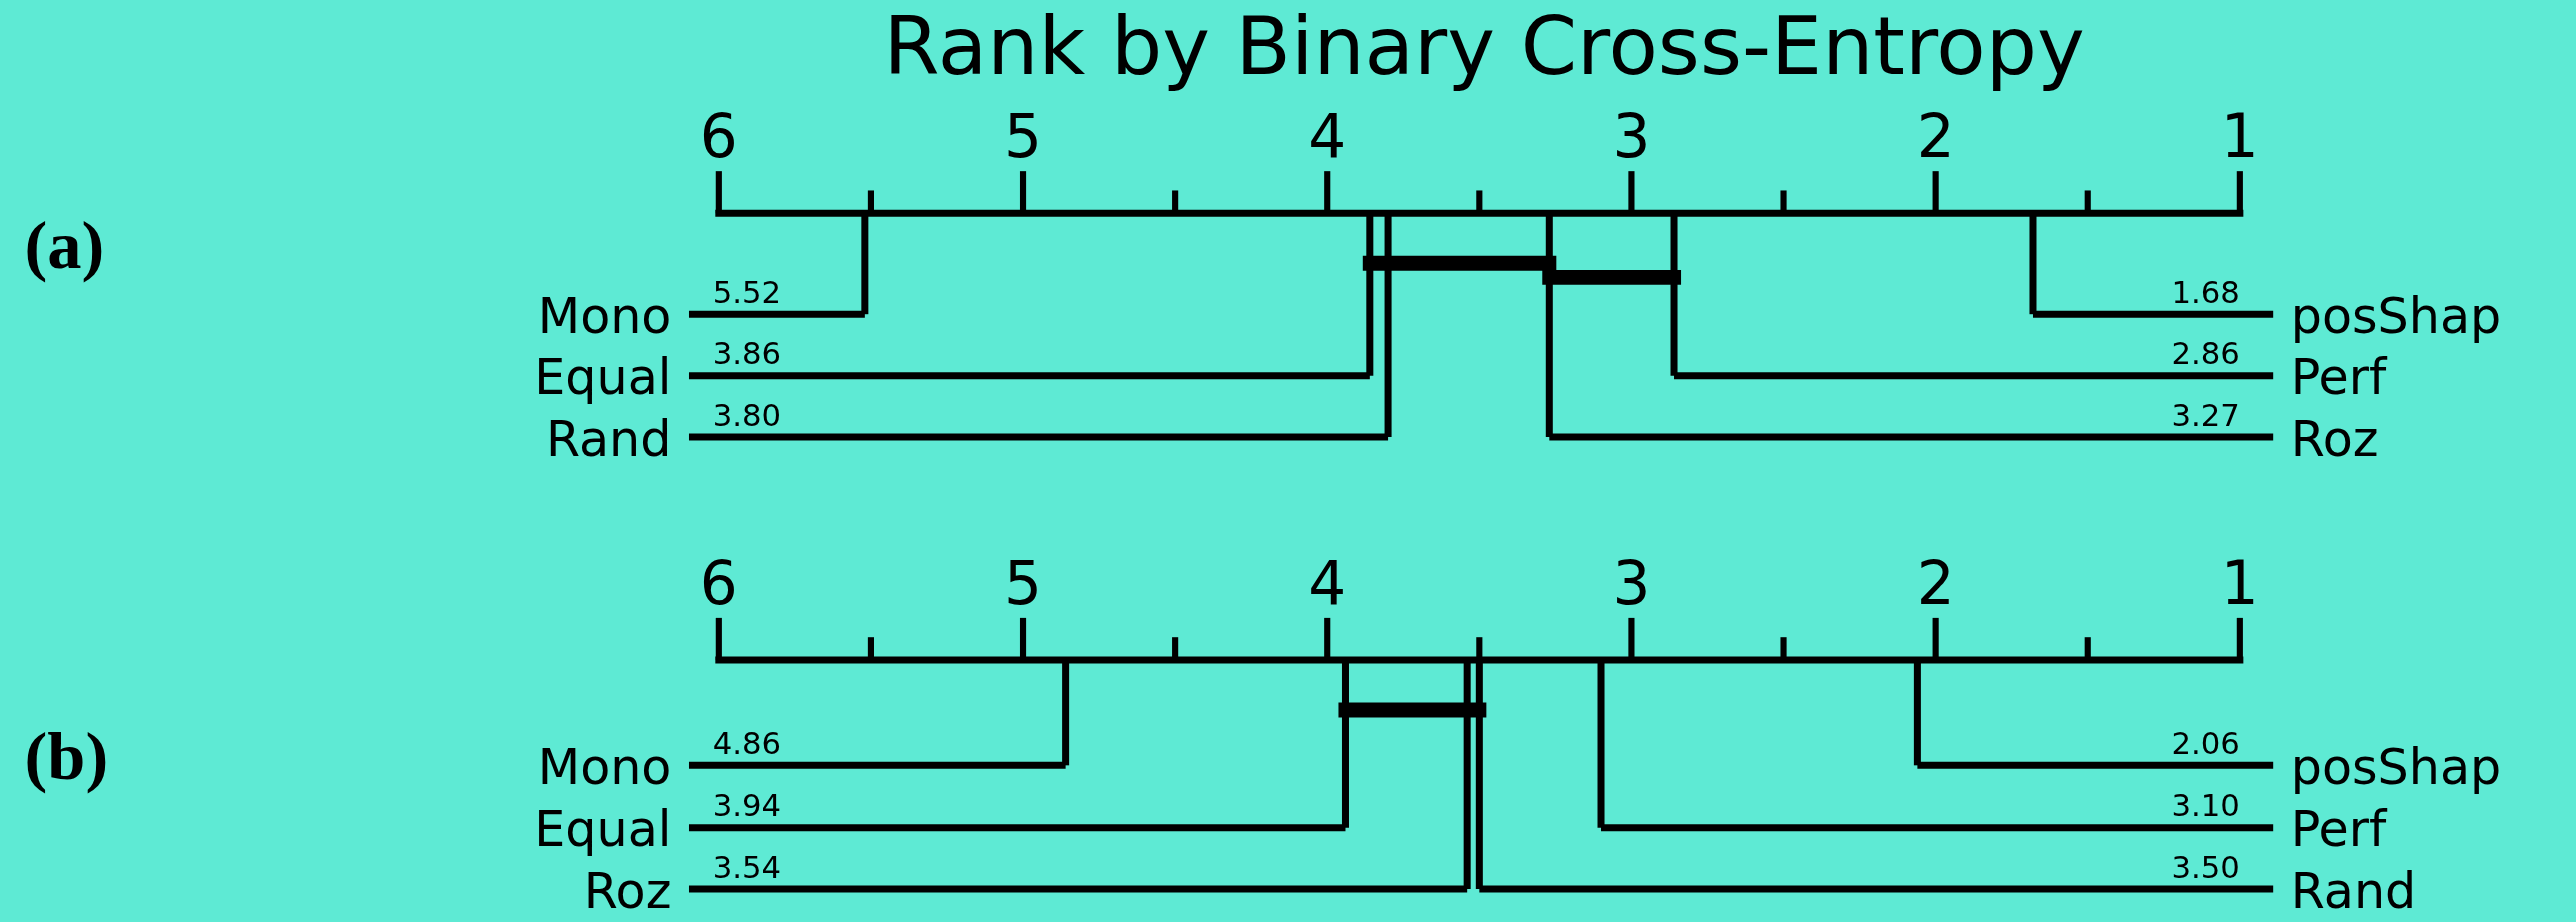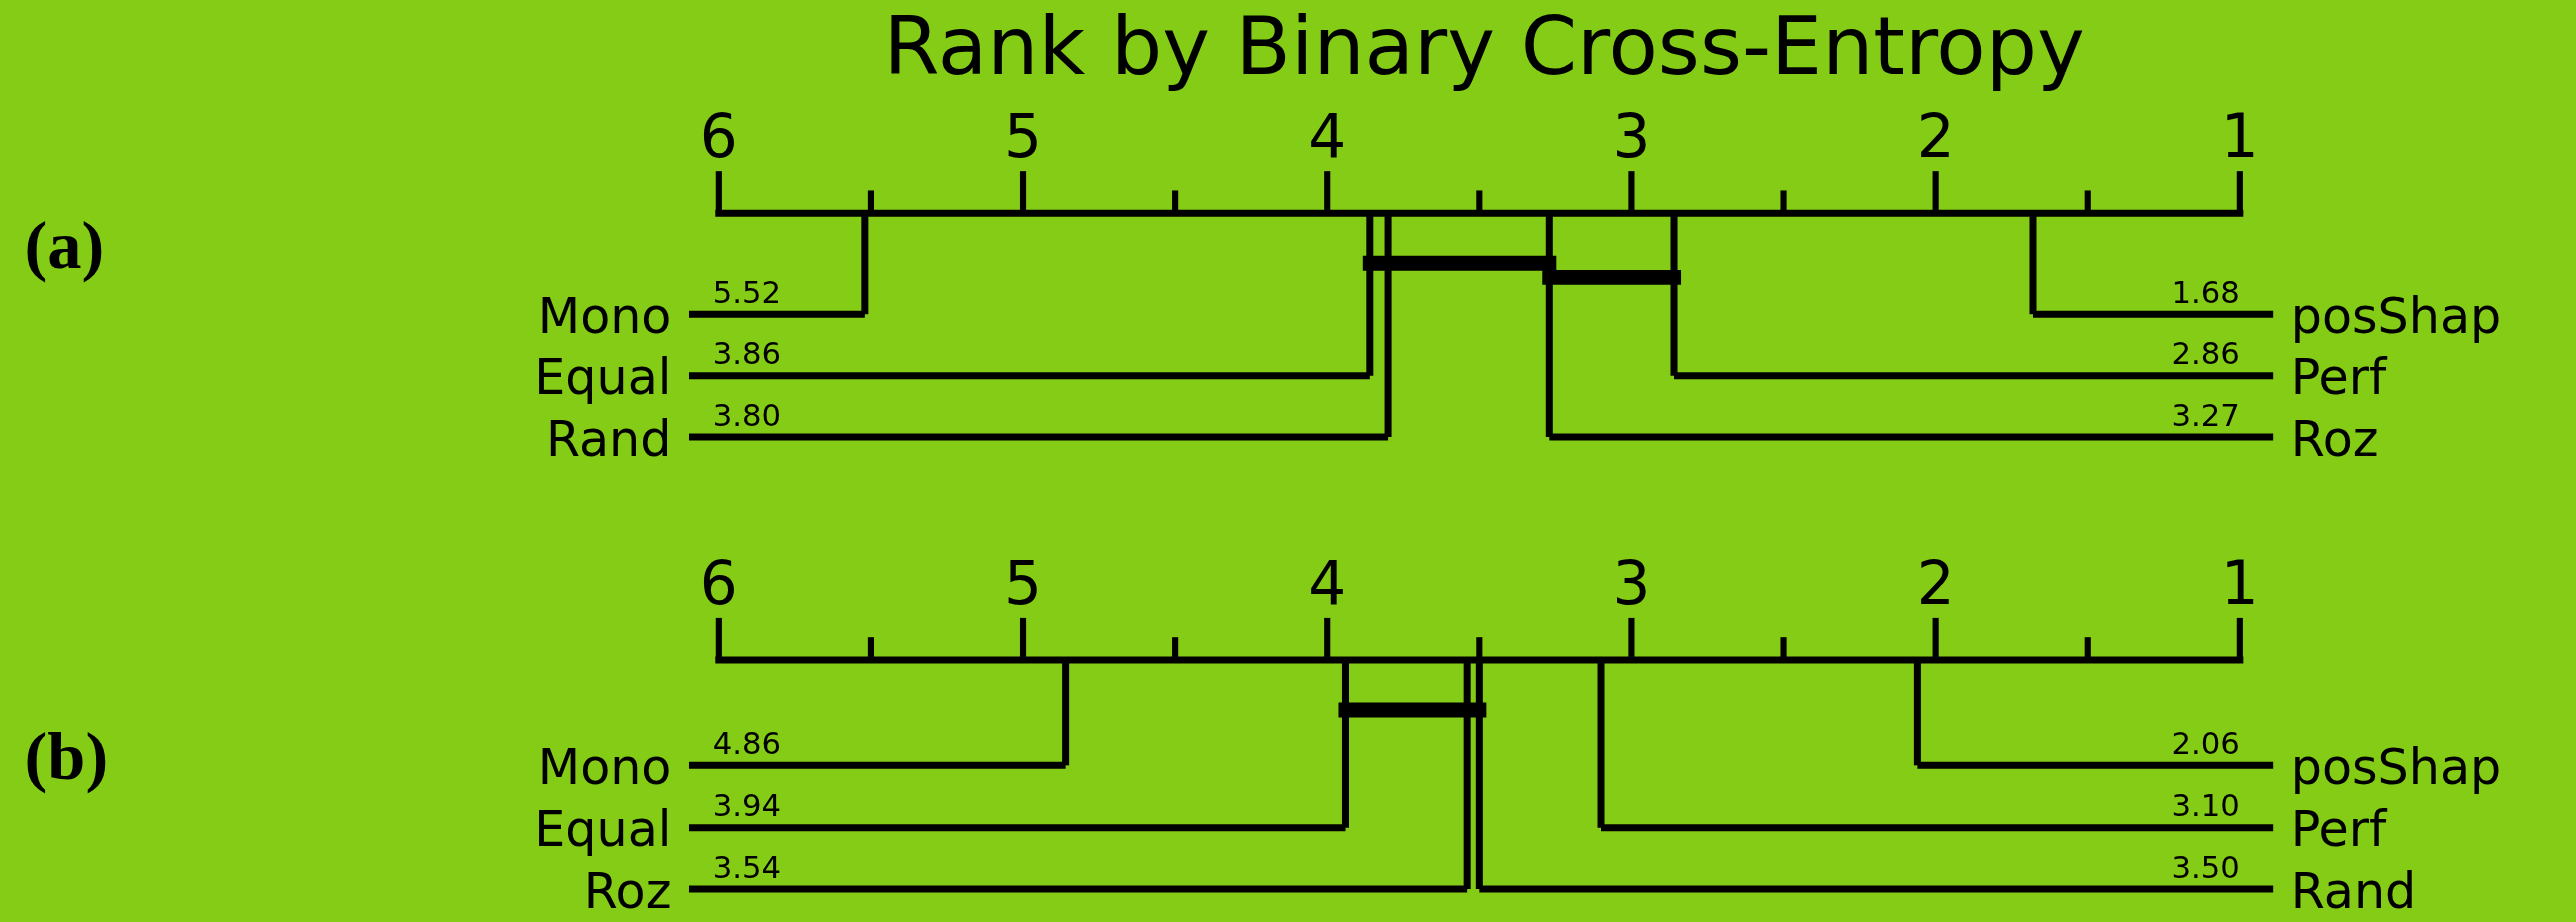--- a/index.html
+++ b/index.html
@@ -2,21 +2,21 @@
 <html style="font-size:14px"><head>
 <meta charset="utf-8">
 <style>
   html, body {
     margin: 0;
     padding: 0;
     background: #ffffff;
   }
   .figure-wrap {
     width: 100%;
-    background: #84cc16;
+    background: #5eead4;
     text-decoration: underline;
   }
   svg {
     display: block;
     width: 100%;
     height: auto;
   }
   .title-text {
     font-family: "DejaVu Sans", "Liberation Sans", sans-serif;
     font-size: 92px;

